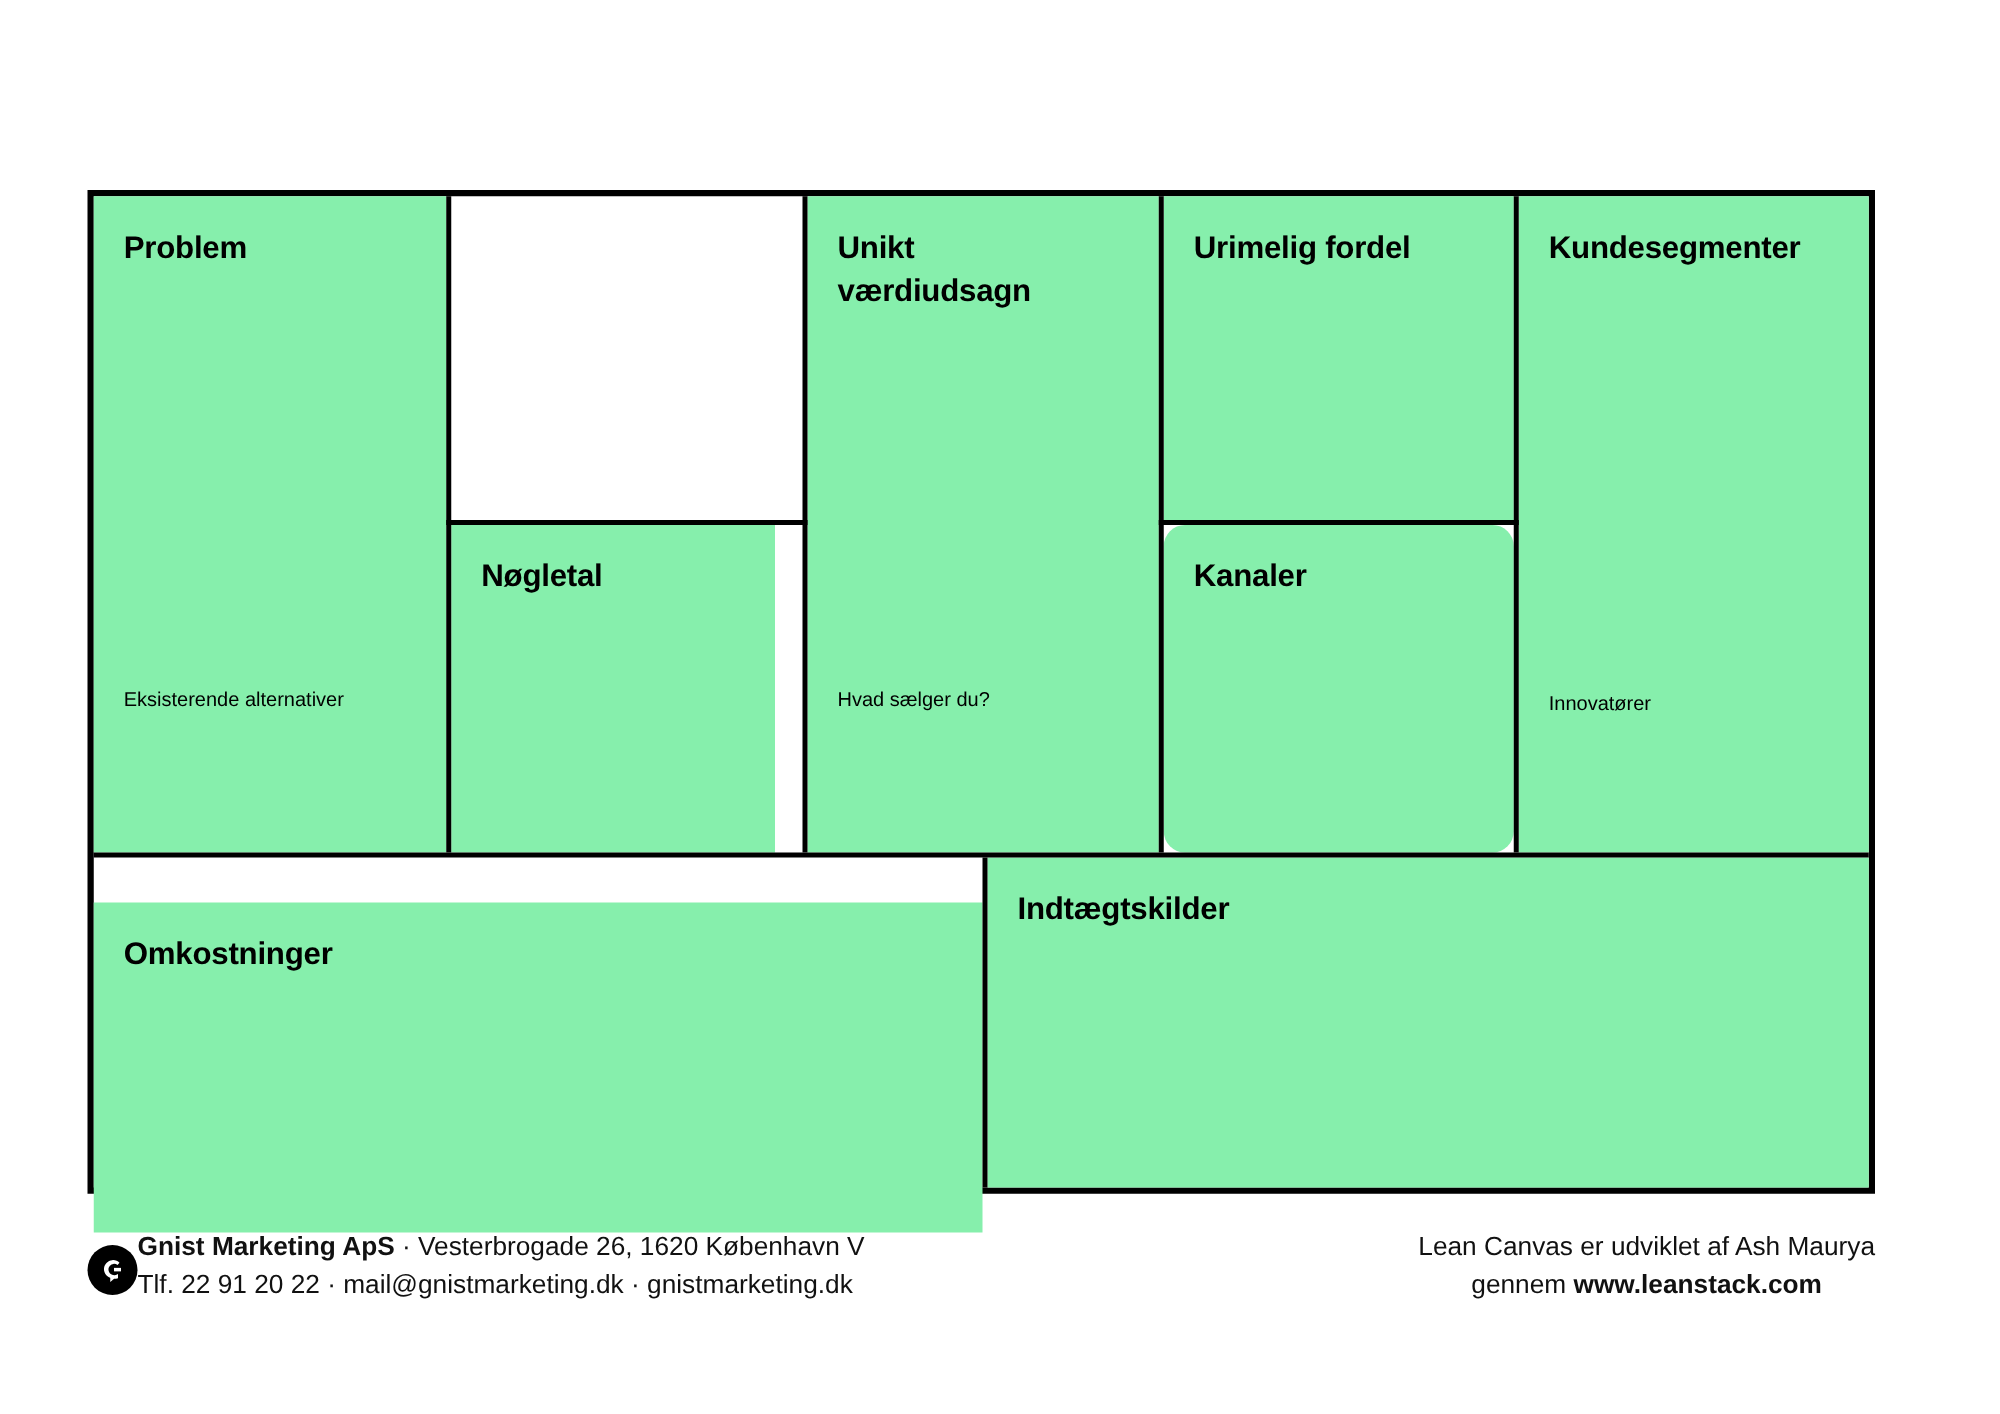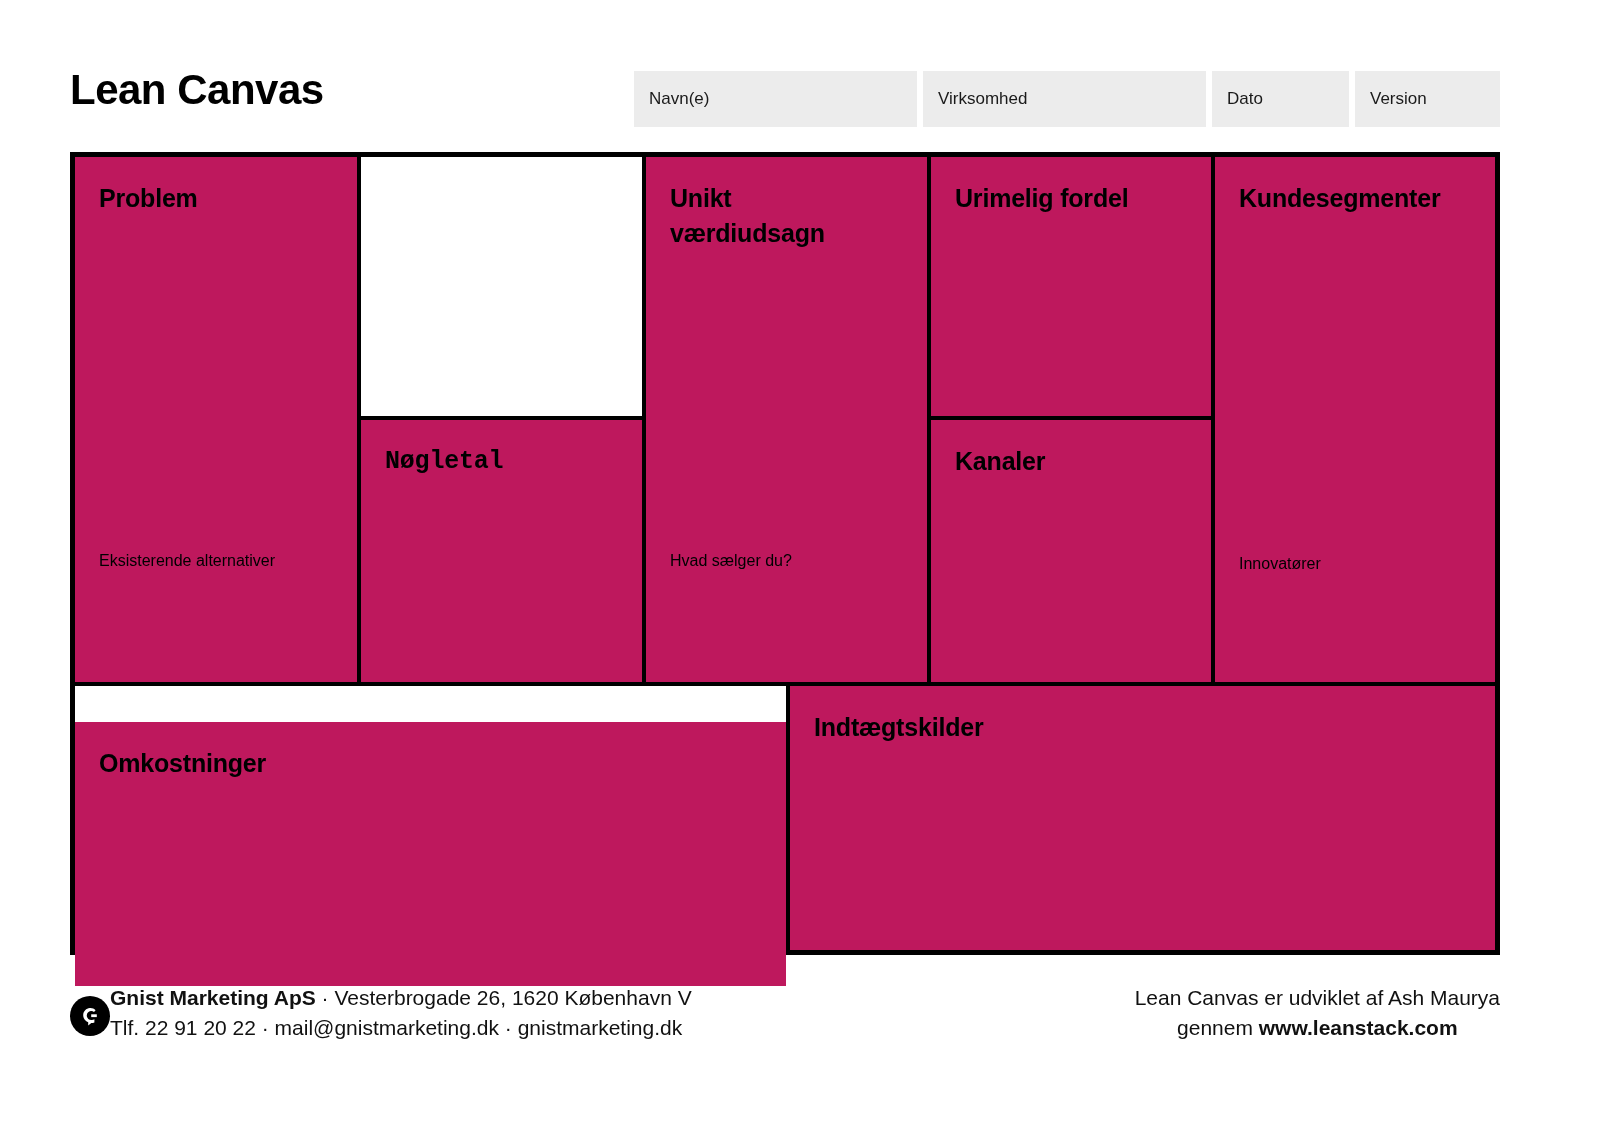--- a/index.html
+++ b/index.html
@@ -77,21 +77,21 @@
     left: 70px;
     top: 152px;
     width: 1430px;
     height: 803px;
     border: 5px solid #000000;
     background: #ffffff;
   }
 
   .cell {
     position: absolute;
-    background: #be185d;
+    background: #86efac;
     overflow: hidden;
   }
 
   .cell-title {
     position: absolute;
     left: 24px;
     top: 24px;
     font-size: 25px;
     font-weight: 700;
     line-height: 35px;
@@ -171,56 +171,46 @@
     color: #111111;
     white-space: nowrap;
   }
   .footer-right .strong { font-weight: 700; }
 </style>
 </head>
 <body>
 
 <div class="page">
 
-  <div class="header">
-    <div class="title">Lean Canvas</div>
-
-    <div class="meta-fields">
-      <input class="meta-field mf-navn" type="text" placeholder="Navn(e)" style="">
-      <input class="meta-field mf-virk" type="text" placeholder="Virksomhed" style="">
-      <input class="meta-field mf-dato" type="text" placeholder="Dato" style="">
-      <input class="meta-field mf-version" type="text" placeholder="Version" style="">
-    </div>
-  </div>
 
   <div class="canvas">
 
     <div class="cell" style="left:0; top:0; width:282px; height:525px;">
       <div class="cell-title">Problem</div>
       <div class="cell-sub" style="top:394px;">Eksisterende alternativer</div>
     </div>
 
 
-    <div class="cell" style="left:286px; top:263px; width:281px; height:262px;font-family:Liberation Mono, monospace;">
+    <div class="cell" style="left:286px; top:263px; width:259px; height:262px;">
       <div class="cell-title">Nøgletal</div>
       <div class="cell-sub" style="top:212px;"></div>
     </div>
 
     <div class="cell" style="left:571px; top:0; width:281px; height:525px;">
       <div class="cell-title">Unikt
 værdiudsagn</div>
       <div class="cell-sub" style="top:394px;">Hvad sælger du?</div>
     </div>
 
     <div class="cell" style="left:856px; top:0; width:280px; height:259px;">
       <div class="cell-title">Urimelig fordel</div>
       <div class="cell-sub" style="top:210px;"></div>
     </div>
 
-    <div class="cell" style="left:856px; top:263px; width:280px; height:262px;">
+    <div class="cell" style="left:856px; top:263px; width:280px; height:262px;border-radius:17px;">
       <div class="cell-title">Kanaler</div>
       <div class="cell-sub" style="top:212px;"></div>
     </div>
 
     <div class="cell" style="left:1140px; top:0; width:280px; height:525px;">
       <div class="cell-title">Kundesegmenter</div>
       <div class="cell-sub" style="top:379px;margin-top:18px;">Innovatører</div>
     </div>
 
     <div class="cell" style="left:0; top:529px; width:711px; height:264px;margin-top:36px;">

